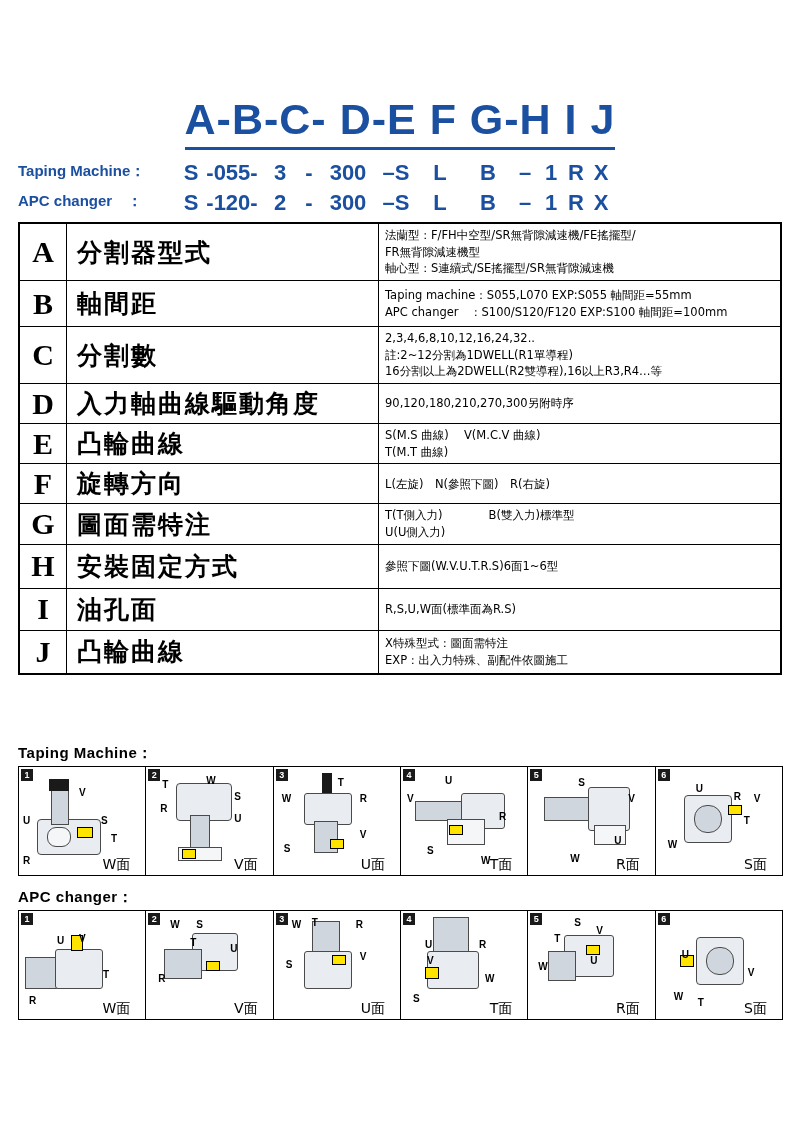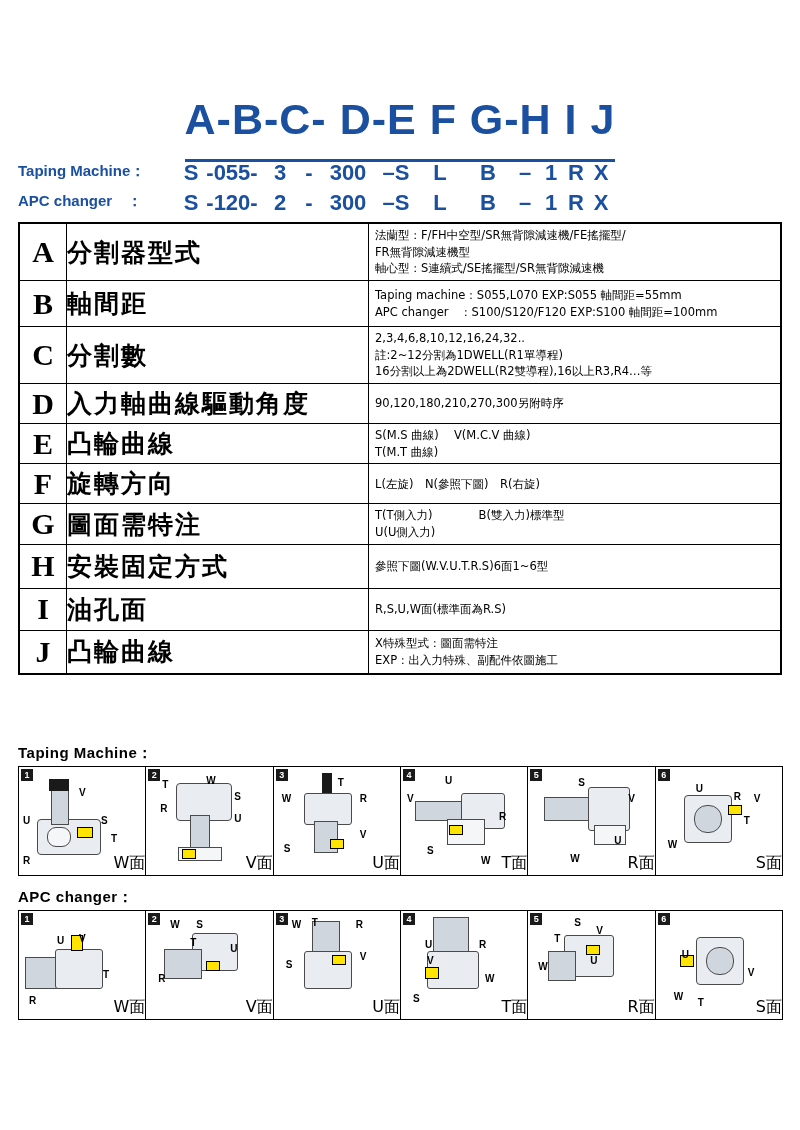--- a/index.html
+++ b/index.html
@@ -12,21 +12,21 @@
     overflow:hidden;
   }
   .page{position:relative;width:800px;height:1130px;}
 
   
   .code-header{
     position:absolute;left:0;top:95px;width:800px;text-align:center;
     color:#1b4fa0;font-weight:bold;font-size:43px;letter-spacing:1px;
     font-family:"Liberation Sans",sans-serif;
   }
-  .code-header .u{border-bottom:3px solid #1b4fa0;padding-bottom:16px;}
+  .code-header .u{border-bottom:3px solid #1b4fa0;padding-bottom:4px;}
 
   .rowline{
     position:absolute;left:18px;width:764px;height:26px;
     color:#1b4fa0;font-weight:bold;
   }
   .rowline .lbl{
     position:absolute;left:0;top:2px;width:150px;font-size:15px;
     font-family:"Liberation Sans",sans-serif;white-space:nowrap;
   }
   .rowline .vals{
@@ -38,21 +38,21 @@
   .tbl{
     position:absolute;left:18px;top:222px;width:764px;
     border:2px solid #000;border-collapse:collapse;
   }
   .tbl td{border:1px solid #000;vertical-align:middle;}
   .c-letter{
     width:44px;text-align:center;font-size:30px;font-weight:bold;
     font-family:"Liberation Serif",serif;
   }
   .c-name{
-    width:300px;font-size:25px;font-weight:bold;padding-left:0;
+    width:300px;font-size:25px;font-weight:bold;padding-left:10px;
     font-family:"DejaVu Sans",sans-serif;letter-spacing:2px;
   }
   .c-desc{
     font-size:11.5px;padding:3px 6px;line-height:1.45;
     font-family:"DejaVu Sans",sans-serif;
   }
   .c-desc .center{display:block;}
 
   
   .legend{position:absolute;left:18px;top:712px;width:764px;height:22px;}
@@ -81,21 +81,21 @@
   .cell{
     position:relative;flex:1;border:1px solid #000;margin-right:-1px;
     background:#fff;overflow:hidden;
   }
   .cell .num{
     position:absolute;left:2px;top:2px;width:12px;height:12px;background:#1a1a1a;
     color:#fff;font-size:9px;line-height:12px;text-align:center;font-weight:bold;
     font-family:"Liberation Sans",sans-serif;
   }
   .cell .face{
-    position:absolute;right:0;bottom:1px;font-size:16px;
+    position:absolute;right:15px;bottom:1px;font-size:14px;
     font-family:"DejaVu Sans",sans-serif;
   }
   .mk{position:absolute;font-size:10px;font-weight:bold;font-family:"Liberation Sans",sans-serif;}
   .shape{position:absolute;background:#e9edf1;border:1px solid #4a4a4a;}
   .shape.dk{background:#cfd6dd;}
   .shape.lt{background:#f4f6f8;}
   .yel{position:absolute;background:#ffe400;border:1px solid #000;}
   .blk{position:absolute;background:#1a1a1a;}
 </style>
 </head>

